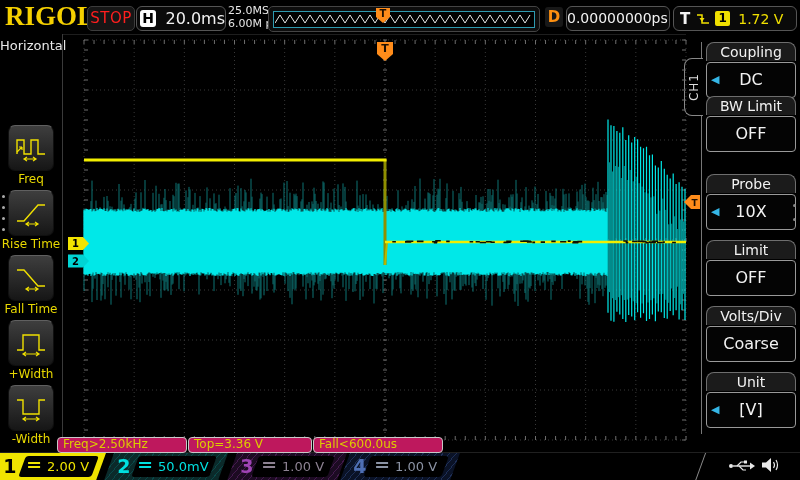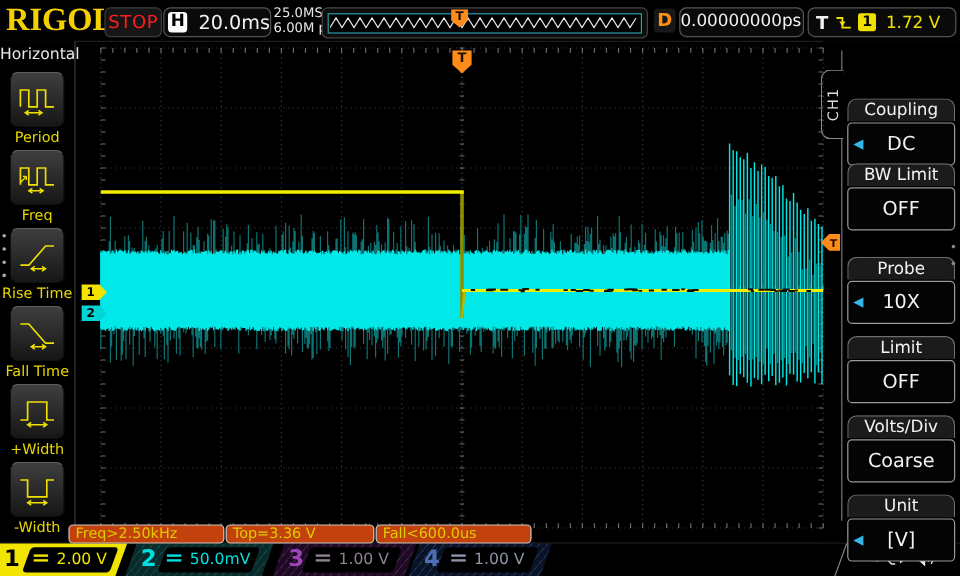--- a/index.html
+++ b/index.html
@@ -47,27 +47,27 @@
   #wave{position:absolute;left:62px;top:34px;width:638px;height:418px;z-index:3;pointer-events:none;}
 
   
   #rightbar{position:absolute;left:686px;top:34px;width:114px;height:418px;background:#000;z-index:2;}
   .ch-tab{position:absolute;left:-2px;top:24px;width:18px;height:56px;border:1px solid #888;border-right:none;
         border-radius:8px 0 0 8px;background:#000;display:flex;align-items:center;justify-content:center;}
   .ch-tab span{color:#ddd;font-size:12px;writing-mode:vertical-rl;transform:rotate(180deg);letter-spacing:1px;}
   .rm-frame{position:absolute;left:15px;top:8px;width:0;height:392px;border-left:1px solid #777;}
   .rm-item{position:absolute;left:20px;width:90px;}
   .rm-label{height:18px;background:#1b1b1b;border:1px solid #6e6e6e;border-bottom:none;border-radius:8px 8px 0 0;
-        color:#f2f2f2;font-size:14px;text-align:center;line-height:18px;margin-top:40px;}
+        color:#f2f2f2;font-size:14px;text-align:center;line-height:18px;}
   .rm-value{position:relative;height:34px;background:#040404;border:1px solid #999;border-radius:4px;margin-top:1px;
         color:#f2f2f2;font-size:16px;text-align:center;line-height:34px;}
   .sel{position:absolute;left:4px;top:0;color:#35b6e6;font-size:11px;}
 
   
-  .meas{position:absolute;top:437px;height:14px;background:#c2410c;border:1px solid #c8c8c8;border-radius:4px;
+  .meas{position:absolute;top:437px;height:14px;background:#be185d;border:1px solid #c8c8c8;border-radius:4px;
         color:#ddcc00;font-size:12px;line-height:13px;padding:0 5px;z-index:4;white-space:nowrap;}
 
   
   #chbar{position:absolute;left:0;top:452px;width:800px;height:28px;background:#000;border-top:1px solid #202020;}
   .seg{position:absolute;top:0;height:28px;transform:skewX(-20deg);transform-origin:0 0;}
   .seg .num{position:absolute;left:8px;top:2px;font-size:19px;font-weight:bold;transform:skewX(20deg);}
   .valbox{position:absolute;top:3px;height:21px;background:#000;border-radius:3px;display:flex;align-items:center;justify-content:center;}
   .valbox .inner{transform:skewX(20deg);display:flex;align-items:center;font-size:13px;white-space:nowrap;}
   .dcicon{display:inline-block;width:12px;height:7px;border-top:2px solid;margin-right:7px;}
   .dcicon::after{content:"";display:block;margin-top:2px;border-top:2px dashed;}
@@ -121,29 +121,20 @@
         <polygon points="4.5,8 9.5,8 7,12" fill="#f0e000"></polygon>
       </svg>
       <span class="tsrc">1</span>
       <span class="tlev">1.72 V</span>
     </div>
   </div>
 
   <div id="leftbar">
     <div class="lb-title">Horizontal</div>
 
-    <div class="lb-item" style="top:26px">
-      <div class="lb-btn">
-          <svg width="34" height="30">
-        <path d="M3,21 V7 H10 V21 H17 V7 H24 V21 H31" fill="none" stroke="#f0e000" stroke-width="1.4"></path>
-        <path d="M7,26 H21 M10,24 L7,26 L10,28 M18,24 L21,26 L18,28" fill="none" stroke="#f0e000" stroke-width="1.2"></path>
-      </svg>
-        </div>
-      <div class="lb-label">Period</div>
-    </div>
 
     <div class="lb-item" style="top:91px">
       <div class="lb-btn">
           <svg width="34" height="30">
         <path d="M3,21 V7 H10 V21 H17 V7 H24 V21 H31" fill="none" stroke="#f0e000" stroke-width="1.4"></path>
         <path d="M3,19 L8,14 M8,14 L5,14 M8,14 L8,17" fill="none" stroke="#f0e000" stroke-width="1.2"></path>
         <path d="M10,26 H22 M13,24 L10,26 L13,28 M19,24 L22,26 L19,28" fill="none" stroke="#f0e000" stroke-width="1.2"></path>
       </svg>
         </div>
       <div class="lb-label">Freq</div>

